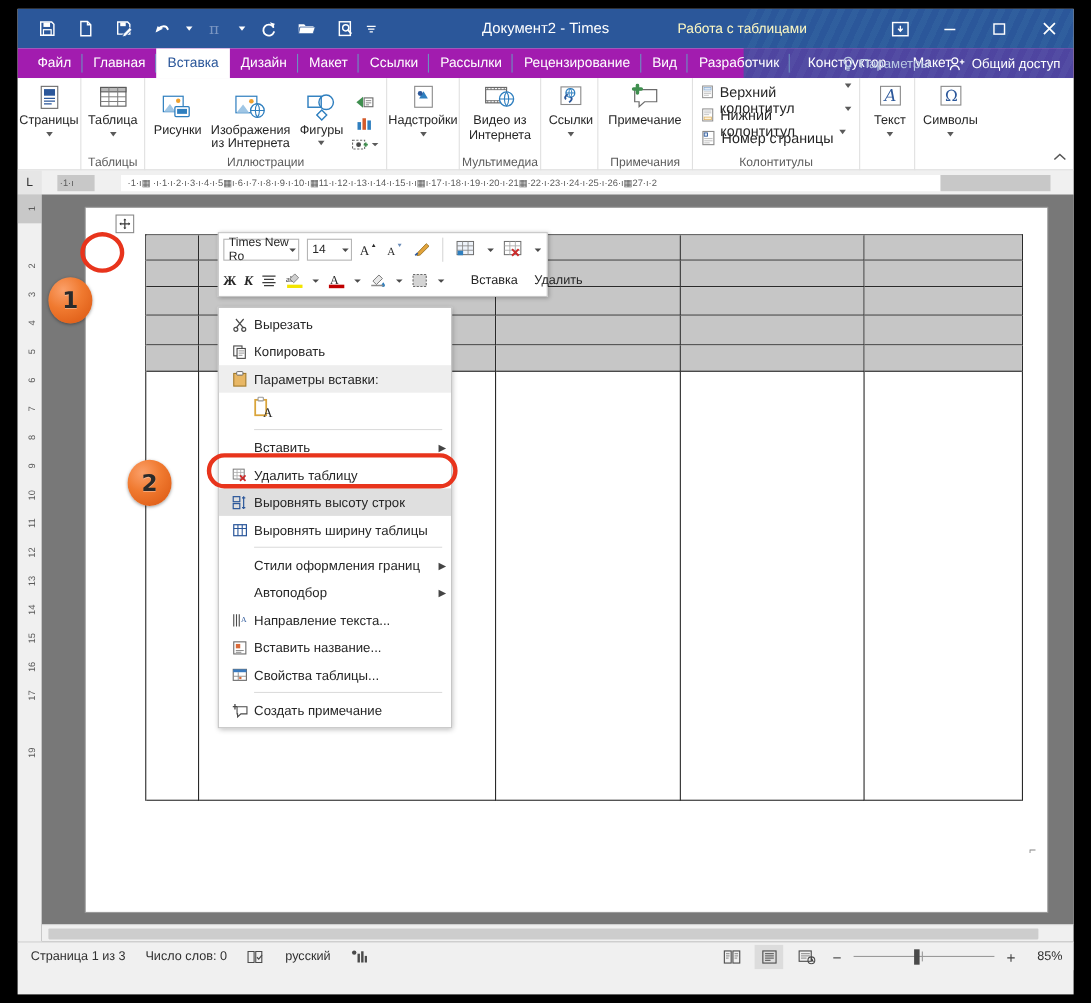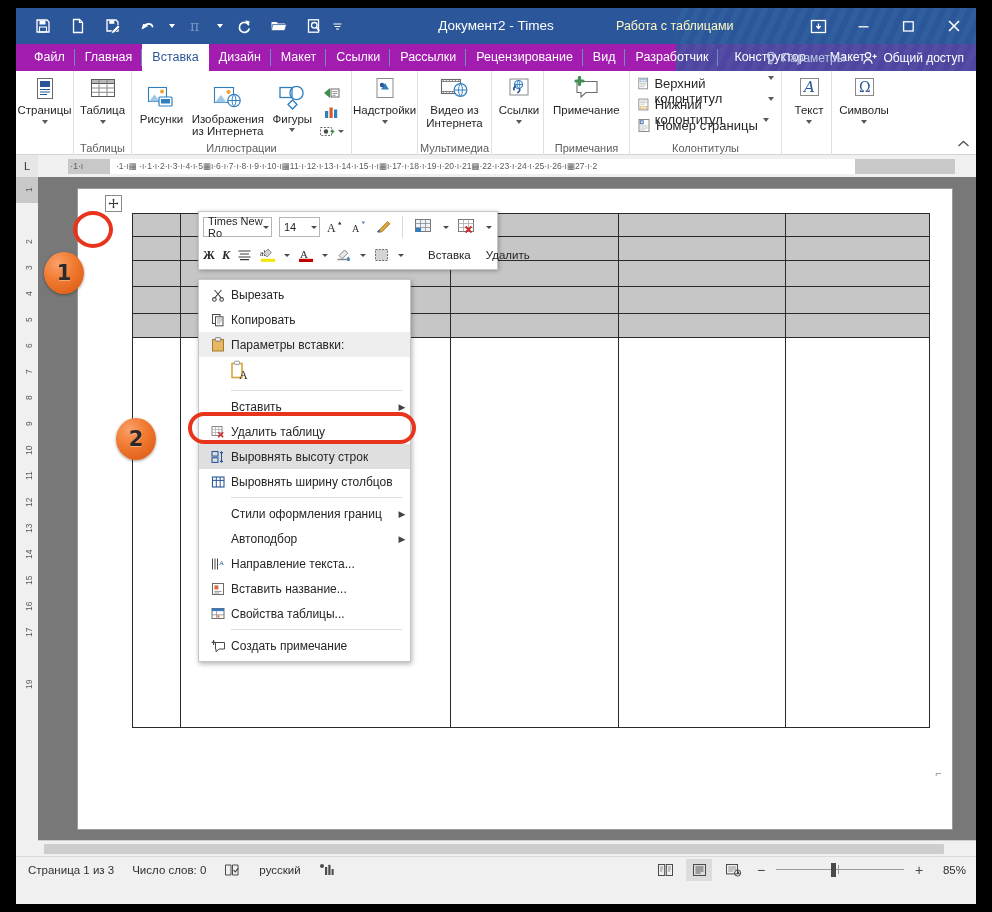--- a/index.html
+++ b/index.html
@@ -511,21 +511,21 @@
     <div class="ribbon-collapse">
       <svg width="13" height="10" viewBox="0 0 13 10">
           <path d="M1.5 7L6.5 2.4 11.5 7" fill="none" stroke="#555" stroke-width="1.4"></path>
         </svg>
     </div>
   </div>
 
   <div class="hruler">
     <div class="tabsel">L</div>
     <div class="rulerstrip">
-      <div class="seg rs-gray" style="left:16px; width:58px;">&nbsp;·1·ı</div>
+      <div class="seg rs-gray" style="left:0; width:34px;">&nbsp;·1·ı</div>
       <div class="seg rs-white" style="left:58px; width:745px; padding-left:6px;">·1·ı▦ ·ı·1·ı·2·ı·3·ı·4·ı·5▦ı·6·ı·7·ı·8·ı·9·ı·10·ı▦11·ı·12·ı·13·ı·14·ı·15·ı·ı▦ı·17·ı·18·ı·19·ı·20·ı·21▦·22·ı·23·ı·24·ı·25·ı·26·ı▦27·ı·2</div>
       <div class="seg rs-gray" style="left:803px; width:100px;"></div>
     </div>
   </div>
 
   <div class="main">
 
     <div class="vruler">
       <div class="vr-inner">
         <div class="vr-tick" style="background:#c8c8c8;">1</div>
@@ -856,21 +856,21 @@
       <span class="mtext">Выровнять высоту строк</span>
     </div>
 
     <div class="mi">
       <span class="mic">
         <svg width="15" height="14" viewBox="0 0 15 14">
             <rect x="1.5" y="2" width="11.5" height="10" fill="none" stroke="#2b579a" stroke-width="1.1"></rect>
             <path d="M1.5 5.4h11.5M5.3 2v10M9.2 2v10" stroke="#2b579a" stroke-width="1"></path>
           </svg>
       </span>
-      <span class="mtext">Выровнять ширину столбцов</span>
+      <span class="mtext">Выровнять ширину таблицы</span>
     </div>
 
     <div class="mdivider"></div>
 
     <div class="mi">
       <span class="mic"></span>
       <span class="mtext">Стили оформления границ</span>
       <span class="arrow">▶</span>
     </div>
 

